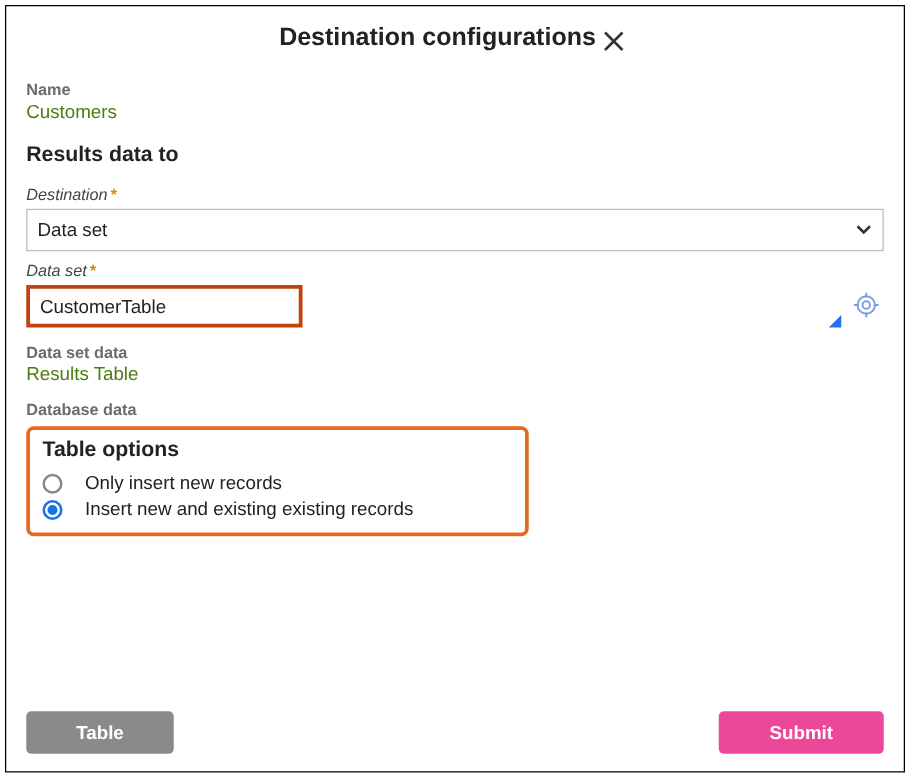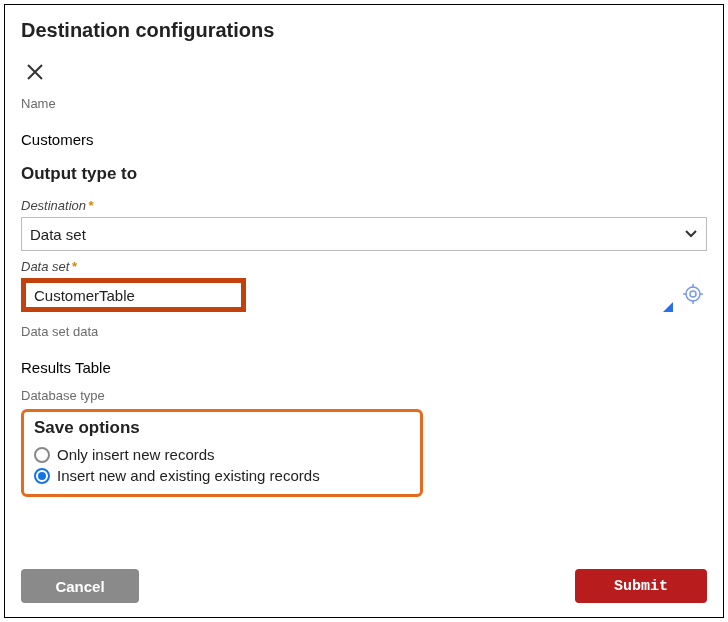--- a/index.html
+++ b/index.html
@@ -18,45 +18,45 @@
       width: 720px;
       height: 614px;
       display: flex;
       flex-direction: column;
       padding: 14px 16px 14px 16px;
     }
     .header {
       display: flex;
       justify-content: center;
       align-items: flex-start;
-      flex-direction: column;
     }
     .title {
       font-size: 20px;
       font-weight: 700;
       color: #222;
       margin: 0 0 16px 0;
     }
     .close {
       font-size: 22px;
       line-height: 22px;
       font-weight: 400;
       color: #333;
       cursor: pointer;
       padding: 4px;
     }
     .field-label {
       font-size: 13px;
       color: #6b6b6b;
       margin-top: 6px;
+      font-weight: bold;
     }
     .field-value {
       font-size: 15px;
-      color: #000000;
-      margin-top: 20px;
+      color: #4d7c0f;
+      margin-top: 2px;
       margin-bottom: 6px;
     }
     .section-heading {
       font-size: 17px;
       font-weight: 700;
       color: #222;
       margin-top: 10px;
       margin-bottom: 8px;
     }
     .req-label {
@@ -97,21 +97,21 @@
       color: #333;
     }
     .dataset-row {
       display: flex;
       align-items: center;
       gap: 6px;
     }
     .text-input {
       flex: 1;
       height: 34px;
-      border: 5px solid #c2410c;
+      border: 3px solid #c2410c;
       padding: 4px 8px;
       font-size: 15px;
       color: #222;
       background: #fff;
       position: relative;
     }
     .input-corner {
       position: absolute;
       right: 0;
       bottom: 0;
@@ -129,21 +129,21 @@
     .highlight-box {
       border: 3px solid #e46a1f;
       border-radius: 6px;
       padding: 6px 10px 10px 10px;
       margin-top: 6px;
       width: 402px;
     }
     .radio-row {
       display: flex;
       align-items: center;
-      gap: 7px;
+      gap: 18px;
       margin-top: 4px;
       cursor: pointer;
     }
     .radio {
       width: 16px;
       height: 16px;
       border-radius: 50%;
       border: 2px solid #888;
       display: inline-flex;
       align-items: center;
@@ -179,45 +179,44 @@
       font-size: 15px;
       font-weight: 600;
       cursor: pointer;
       padding: 0 24px;
     }
     .btn-cancel {
       background: #8a8a8a;
       color: #fff;
     }
     .btn-submit {
-      background: #b91c1c;
+      background: #ec4899;
       color: #fff;
       min-width: 132px;
-      font-family: Liberation Mono, monospace;
     }
   </style>
 </head>
 <body>
 
 <div class="dialog">
 
   <div class="header">
     <h1 class="title">Destination configurations</h1>
     <div class="close">
       <svg width="20" height="20" viewBox="0 0 20 20">
           <path d="M3 3 L17 17 M17 3 L3 17" stroke="#333" stroke-width="2" fill="none"></path>
         </svg>
     </div>
   </div>
 
   <div class="field-label">Name</div>
   <div class="field-value">Customers</div>
 
 
-  <div class="section-heading">Output type to</div>
+  <div class="section-heading">Results data to</div>
 
   <div class="req-label">
     <span>Destination</span><span class="req-star">*</span>
   </div>
   <div class="select-wrap">
     <select class="select">
       <option>Data set</option>
     </select>
     <span class="select-caret">
       <svg width="12" height="8" viewBox="0 0 12 8">
@@ -239,32 +238,32 @@
           <circle cx="10" cy="10" r="7" stroke="#7a99e8" stroke-width="1.5" fill="none"></circle>
           <circle cx="10" cy="10" r="3" stroke="#7a99e8" stroke-width="1.5" fill="none"></circle>
           <path d="M10 0 V4 M10 16 V20 M0 10 H4 M16 10 H20" stroke="#7a99e8" stroke-width="1.5"></path>
         </svg>
     </span>
   </div>
 
   <div class="field-label" style="margin-top:12px;">Data set data</div>
   <div class="field-value">Results Table</div>
 
-  <div class="field-label">Database type</div>
+  <div class="field-label">Database data</div>
 
   <div class="highlight-box">
-    <div class="section-heading" style="margin-top:0;">Save options</div>
+    <div class="section-heading" style="margin-top:0;">Table options</div>
     <div class="radio-row">
       <span class="radio"></span>
       <span class="radio-label">Only insert new records</span>
     </div>
     <div class="radio-row">
       <span class="radio selected"></span>
       <span class="radio-label">Insert new and existing existing records</span>
     </div>
   </div>
 
   <div class="footer">
-    <button class="btn btn-cancel">Cancel</button>
+    <button class="btn btn-cancel">Table</button>
     <button class="btn btn-submit">Submit</button>
   </div>
 
 </div>
 
 </body></html>

